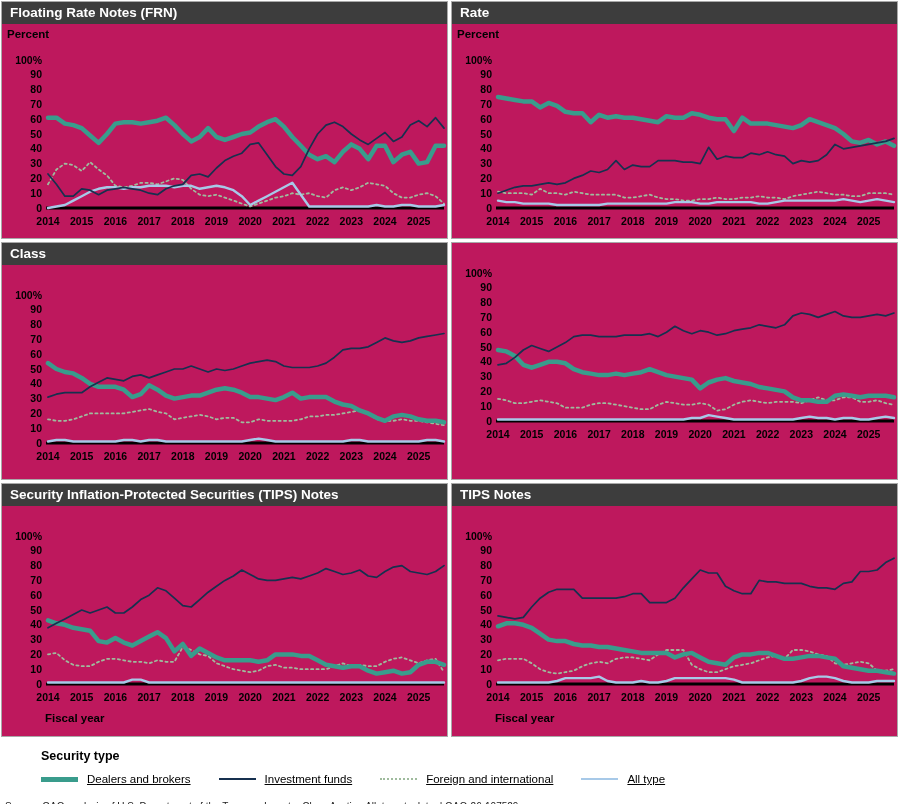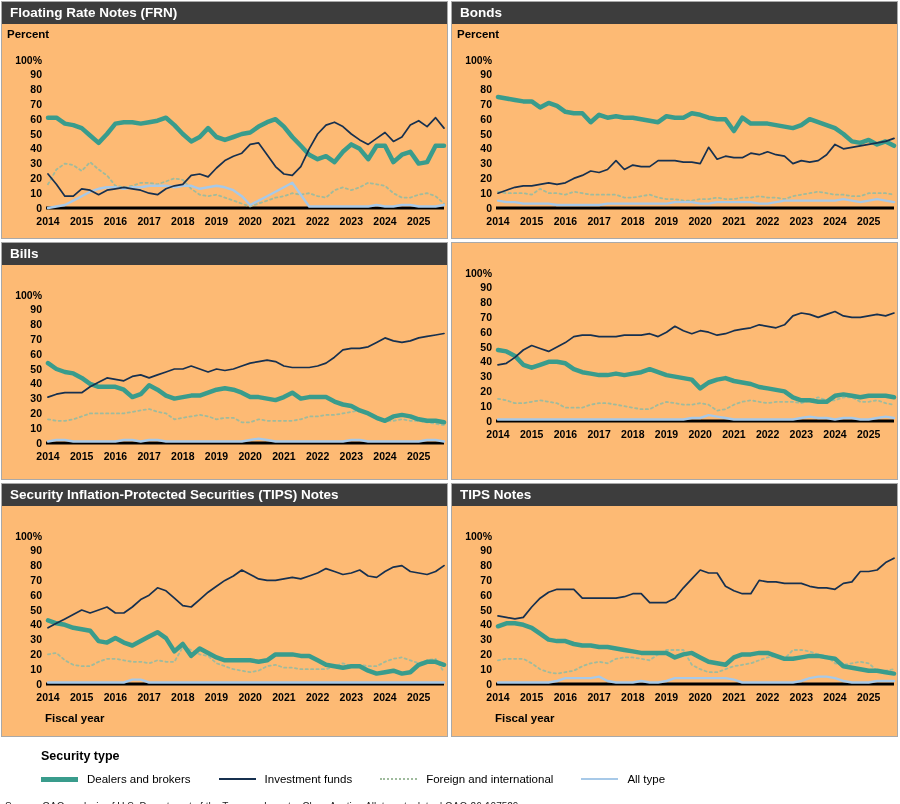--- a/index.html
+++ b/index.html
@@ -1,26 +1,26 @@
 <!DOCTYPE html>
 <html><head>
 <meta charset="utf-8">
 <style>
   html,body{margin:0;padding:0;background:#ffffff;}
   body{width:900px;font-family:"Liberation Sans", sans-serif;-webkit-font-smoothing:antialiased;}
   .figure{width:898px;margin:1px auto 0 auto;}
   .grid{display:grid;grid-template-columns:447px 447px;grid-template-rows:238px 238px 254px;gap:3px;}
-  .panel{border:1px solid #a9a9a9;background:#fdba74;box-sizing:border-box;overflow:hidden;}
+  .panel{border:1px solid #a9a9a9;background:#be185d;box-sizing:border-box;overflow:hidden;}
   .panel-header{background:#3d3d3d;color:#ffffff;font-size:13.5px;font-weight:bold;
     padding:3px 8px 4px 8px;height:15px;line-height:15px;white-space:nowrap;}
   .chart-box{width:445px;}
   svg text{font-family:"Liberation Sans", sans-serif;}
   .legend-block{padding:10px 0 0 40px;}
   .legend-title{font-size:12.5px;font-weight:bold;color:#000;margin:2px 0 10px 0;}
-  .legend-row{display:flex;align-items:center;margin:0 5px 10px 0;}
+  .legend-row{display:flex;align-items:center;margin:0 5px 10px 0;text-decoration:underline;}
   .legend-item{display:flex;align-items:center;margin-right:28px;}
   .swatch{display:inline-block;width:37px;margin-right:9px;}
   .legend-label{font-size:11.5px;color:#000;white-space:nowrap;}
   .source-line{font-size:10px;color:#1a1a1a;padding:6px 0 0 4px;white-space:nowrap;}
 </style>
 </head>
 <body>
 
 <div class="figure">
   <div class="grid">
@@ -52,21 +52,21 @@
             <text x="349.3" y="201" font-size="10.5" font-weight="bold" fill="#000" text-anchor="middle">2023</text>
             <text x="383.0" y="201" font-size="10.5" font-weight="bold" fill="#000" text-anchor="middle">2024</text>
             <text x="416.7" y="201" font-size="10.5" font-weight="bold" fill="#000" text-anchor="middle">2025</text>
             <polyline points="46.0,160.3 54.4,145.5 62.9,139.6 71.3,141.1 79.7,147.0 88.1,138.1 96.6,145.5 105.0,151.4 113.4,161.8 121.8,163.3 130.3,161.8 138.7,158.8 147.1,158.8 155.5,160.3 164.0,157.4 172.4,154.4 180.8,155.9 189.2,164.8 197.7,170.7 206.1,172.2 214.5,170.7 222.9,173.6 231.4,176.6 239.8,179.6 248.2,182.5 256.6,179.6 265.1,176.6 273.5,173.6 281.9,172.2 290.3,169.2 298.8,170.7 307.2,169.2 315.6,172.2 324.0,173.6 332.5,166.2 340.9,163.3 349.3,166.2 357.7,163.3 366.2,158.8 374.6,160.3 383.0,161.8 391.4,169.2 399.9,173.6 408.3,173.6 416.7,170.7 425.1,169.2 433.6,172.2 442.0,179.6" fill="none" stroke="#9fbb9d" stroke-width="1.8" stroke-dasharray="2.2,3.2" stroke-linejoin="round" stroke-linecap="round"></polyline>
             <polyline points="46.0,184.0 54.4,182.5 62.9,181.0 71.3,176.6 79.7,172.2 88.1,167.7 96.6,164.8 105.0,163.3 113.4,163.3 121.8,164.8 130.3,163.3 138.7,163.3 147.1,161.8 155.5,161.8 164.0,161.8 172.4,163.3 180.8,161.8 189.2,161.8 197.7,164.8 206.1,163.3 214.5,161.8 222.9,163.3 231.4,166.2 239.8,172.2 248.2,181.0 256.6,176.6 265.1,172.2 273.5,167.7 281.9,163.3 290.3,158.8 298.8,170.7 307.2,182.5 315.6,182.5 324.0,182.5 332.5,182.5 340.9,182.5 349.3,182.5 357.7,182.5 366.2,182.5 374.6,181.0 383.0,182.5 391.4,182.5 399.9,181.0 408.3,181.0 416.7,182.5 425.1,182.5 433.6,182.5 442.0,181.0" fill="none" stroke="#a7c9e8" stroke-width="2.4" stroke-linejoin="round" stroke-linecap="round"></polyline>
             <polyline points="46.0,93.7 54.4,93.7 62.9,99.6 71.3,101.1 79.7,104.1 88.1,111.5 96.6,118.9 105.0,110.0 113.4,99.6 121.8,98.2 130.3,98.2 138.7,99.6 147.1,98.2 155.5,96.7 164.0,93.7 172.4,101.1 180.8,110.0 189.2,117.4 197.7,113.0 206.1,104.1 214.5,113.0 222.9,115.9 231.4,113.0 239.8,110.0 248.2,108.5 256.6,102.6 265.1,98.2 273.5,95.2 281.9,102.6 290.3,113.0 298.8,121.8 307.2,130.7 315.6,135.2 324.0,132.2 332.5,138.1 340.9,127.8 349.3,120.4 357.7,124.8 366.2,135.2 374.6,121.8 383.0,121.8 391.4,138.1 399.9,130.7 408.3,127.8 416.7,139.6 425.1,138.1 433.6,121.8 442.0,121.8" fill="none" stroke="#399c8c" stroke-width="4.5" stroke-linejoin="round" stroke-linecap="round"></polyline>
             <polyline points="46.0,150.0 54.4,160.3 62.9,172.2 71.3,172.2 79.7,164.8 88.1,166.2 96.6,170.7 105.0,166.2 113.4,164.8 121.8,163.3 130.3,164.8 138.7,166.2 147.1,169.2 155.5,170.7 164.0,164.8 172.4,161.8 180.8,160.3 189.2,151.4 197.7,150.0 206.1,152.9 214.5,144.0 222.9,136.6 231.4,132.2 239.8,129.2 248.2,120.4 256.6,118.9 265.1,130.7 273.5,142.6 281.9,150.0 290.3,151.4 298.8,142.6 307.2,124.8 315.6,110.0 324.0,101.1 332.5,98.2 340.9,102.6 349.3,110.0 357.7,115.9 366.2,120.4 374.6,114.4 383.0,108.5 391.4,117.4 399.9,113.0 408.3,101.1 416.7,96.7 425.1,102.6 433.6,93.7 442.0,104.1" fill="none" stroke="#16304f" stroke-width="1.7" stroke-linejoin="round" stroke-linecap="round"></polyline>
           </svg></div>
     </div>
     <div class="panel">
-      <div class="panel-header">Bonds</div>
+      <div class="panel-header">Rate</div>
       <div class="chart-box"><svg width="445" height="216" viewBox="0 0 445 216" xmlns="http://www.w3.org/2000/svg">
             <text x="5" y="14" font-size="11.5" font-weight="bold" fill="#000">Percent</text>
             <text x="40" y="39.5" font-size="10.5" font-weight="bold" fill="#000" text-anchor="end">100%</text>
             <text x="40" y="54.3" font-size="10.5" font-weight="bold" fill="#000" text-anchor="end">90</text>
             <text x="40" y="69.1" font-size="10.5" font-weight="bold" fill="#000" text-anchor="end">80</text>
             <text x="40" y="83.9" font-size="10.5" font-weight="bold" fill="#000" text-anchor="end">70</text>
             <text x="40" y="98.7" font-size="10.5" font-weight="bold" fill="#000" text-anchor="end">60</text>
             <text x="40" y="113.5" font-size="10.5" font-weight="bold" fill="#000" text-anchor="end">50</text>
             <text x="40" y="128.3" font-size="10.5" font-weight="bold" fill="#000" text-anchor="end">40</text>
             <text x="40" y="143.1" font-size="10.5" font-weight="bold" fill="#000" text-anchor="end">30</text>
@@ -86,21 +86,21 @@
             <text x="349.3" y="201" font-size="10.5" font-weight="bold" fill="#000" text-anchor="middle">2023</text>
             <text x="383.0" y="201" font-size="10.5" font-weight="bold" fill="#000" text-anchor="middle">2024</text>
             <text x="416.7" y="201" font-size="10.5" font-weight="bold" fill="#000" text-anchor="middle">2025</text>
             <polyline points="46.0,167.7 54.4,169.2 62.9,169.2 71.3,169.2 79.7,170.7 88.1,164.8 96.6,169.2 105.0,169.2 113.4,170.7 121.8,167.7 130.3,169.2 138.7,170.7 147.1,170.7 155.5,170.7 164.0,170.7 172.4,173.6 180.8,173.6 189.2,172.2 197.7,170.7 206.1,173.6 214.5,175.1 222.9,175.1 231.4,176.6 239.8,176.6 248.2,175.1 256.6,175.1 265.1,173.6 273.5,175.1 281.9,175.1 290.3,173.6 298.8,173.6 307.2,172.2 315.6,173.6 324.0,173.6 332.5,175.1 340.9,172.2 349.3,170.7 357.7,169.2 366.2,167.7 374.6,169.2 383.0,170.7 391.4,170.7 399.9,172.2 408.3,172.2 416.7,169.2 425.1,169.2 433.6,169.2 442.0,170.7" fill="none" stroke="#9fbb9d" stroke-width="1.8" stroke-dasharray="2.2,3.2" stroke-linejoin="round" stroke-linecap="round"></polyline>
             <polyline points="46.0,176.6 54.4,178.1 62.9,178.1 71.3,179.6 79.7,179.6 88.1,179.6 96.6,179.6 105.0,181.0 113.4,181.0 121.8,181.0 130.3,181.0 138.7,181.0 147.1,181.0 155.5,179.6 164.0,179.6 172.4,179.6 180.8,179.6 189.2,179.6 197.7,179.6 206.1,179.6 214.5,179.6 222.9,178.1 231.4,178.1 239.8,178.1 248.2,179.6 256.6,179.6 265.1,178.1 273.5,178.1 281.9,178.1 290.3,178.1 298.8,178.1 307.2,179.6 315.6,179.6 324.0,178.1 332.5,176.6 340.9,176.6 349.3,176.6 357.7,176.6 366.2,176.6 374.6,176.6 383.0,176.6 391.4,175.1 399.9,176.6 408.3,178.1 416.7,176.6 425.1,175.1 433.6,176.6 442.0,178.1" fill="none" stroke="#a7c9e8" stroke-width="2.4" stroke-linejoin="round" stroke-linecap="round"></polyline>
             <polyline points="46.0,73.0 54.4,74.5 62.9,76.0 71.3,77.4 79.7,77.4 88.1,83.4 96.6,78.9 105.0,81.9 113.4,87.8 121.8,89.3 130.3,89.3 138.7,98.2 147.1,90.8 155.5,93.7 164.0,92.2 172.4,93.7 180.8,93.7 189.2,95.2 197.7,96.7 206.1,98.2 214.5,92.2 222.9,93.7 231.4,93.7 239.8,89.3 248.2,90.8 256.6,93.7 265.1,95.2 273.5,95.2 281.9,107.0 290.3,93.7 298.8,99.6 307.2,99.6 315.6,99.6 324.0,101.1 332.5,102.6 340.9,104.1 349.3,101.1 357.7,95.2 366.2,98.2 374.6,101.1 383.0,104.1 391.4,110.0 399.9,117.4 408.3,118.9 416.7,115.9 425.1,120.4 433.6,117.4 442.0,121.8" fill="none" stroke="#399c8c" stroke-width="4.5" stroke-linejoin="round" stroke-linecap="round"></polyline>
             <polyline points="46.0,169.2 54.4,166.2 62.9,163.3 71.3,161.8 79.7,161.8 88.1,160.3 96.6,158.8 105.0,160.3 113.4,158.8 121.8,154.4 130.3,151.4 138.7,147.0 147.1,148.5 155.5,145.5 164.0,136.6 172.4,145.5 180.8,141.1 189.2,142.6 197.7,142.6 206.1,136.6 214.5,136.6 222.9,136.6 231.4,138.1 239.8,138.1 248.2,139.6 256.6,123.3 265.1,135.2 273.5,132.2 281.9,133.7 290.3,133.7 298.8,129.2 307.2,130.7 315.6,127.8 324.0,130.7 332.5,132.2 340.9,139.6 349.3,136.6 357.7,138.1 366.2,136.6 374.6,130.7 383.0,120.4 391.4,124.8 399.9,123.3 408.3,121.8 416.7,120.4 425.1,118.9 433.6,117.4 442.0,114.4" fill="none" stroke="#16304f" stroke-width="1.7" stroke-linejoin="round" stroke-linecap="round"></polyline>
           </svg></div>
     </div>
     <div class="panel">
-      <div class="panel-header">Bills</div>
+      <div class="panel-header">Class</div>
       <div class="chart-box"><svg width="445" height="216" viewBox="0 0 445 216" xmlns="http://www.w3.org/2000/svg">
             <text x="40" y="33.5" font-size="10.5" font-weight="bold" fill="#000" text-anchor="end">100%</text>
             <text x="40" y="48.3" font-size="10.5" font-weight="bold" fill="#000" text-anchor="end">90</text>
             <text x="40" y="63.1" font-size="10.5" font-weight="bold" fill="#000" text-anchor="end">80</text>
             <text x="40" y="77.9" font-size="10.5" font-weight="bold" fill="#000" text-anchor="end">70</text>
             <text x="40" y="92.7" font-size="10.5" font-weight="bold" fill="#000" text-anchor="end">60</text>
             <text x="40" y="107.5" font-size="10.5" font-weight="bold" fill="#000" text-anchor="end">50</text>
             <text x="40" y="122.3" font-size="10.5" font-weight="bold" fill="#000" text-anchor="end">40</text>
             <text x="40" y="137.1" font-size="10.5" font-weight="bold" fill="#000" text-anchor="end">30</text>
             <text x="40" y="151.9" font-size="10.5" font-weight="bold" fill="#000" text-anchor="end">20</text>

